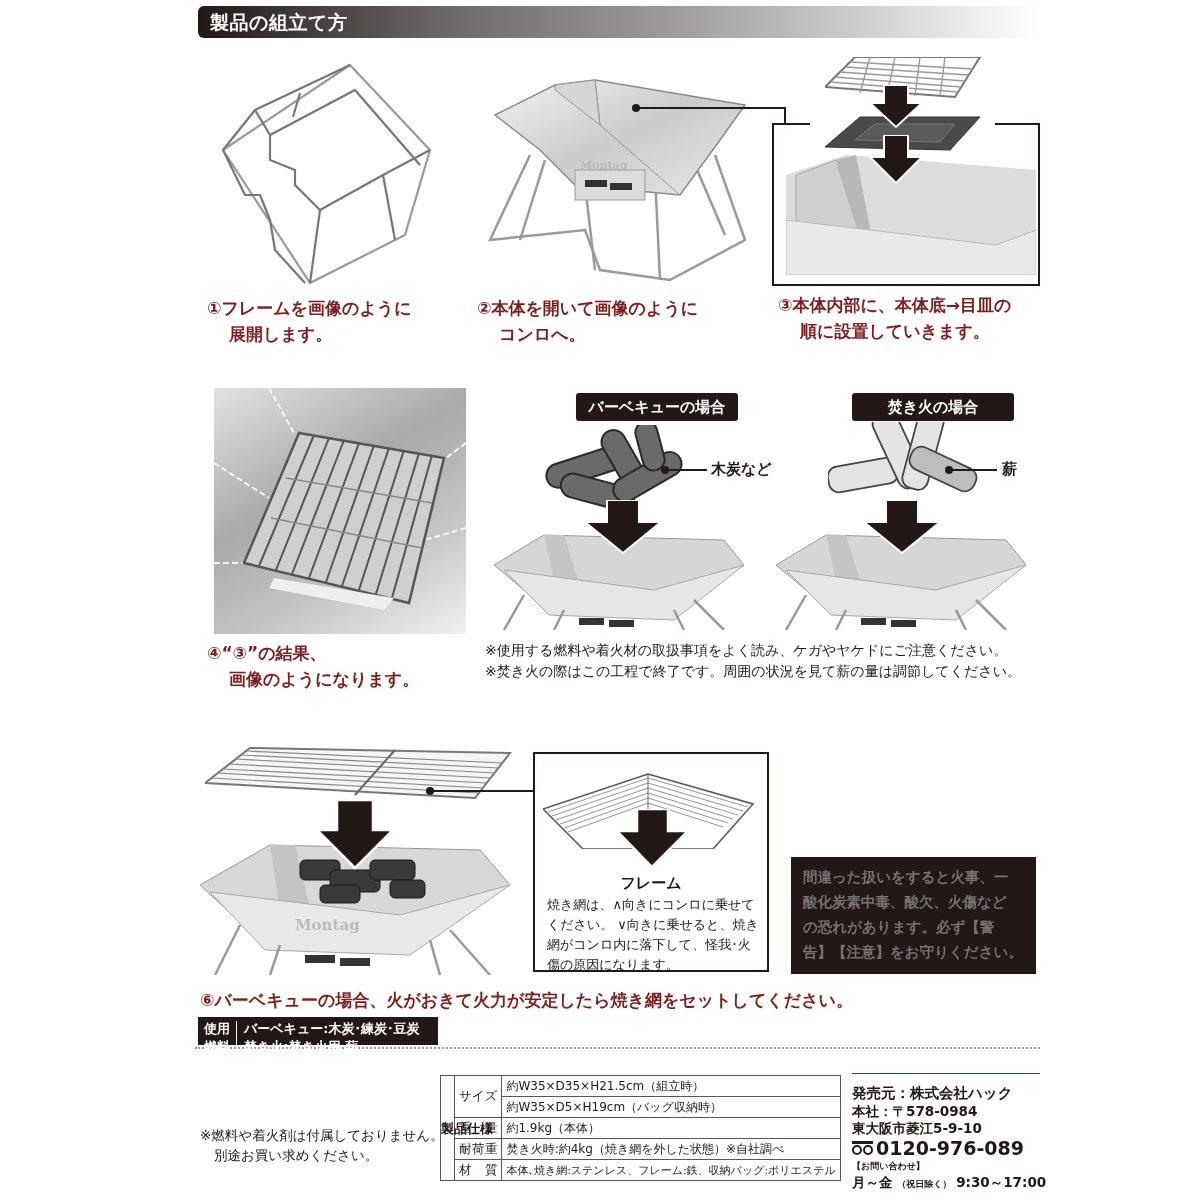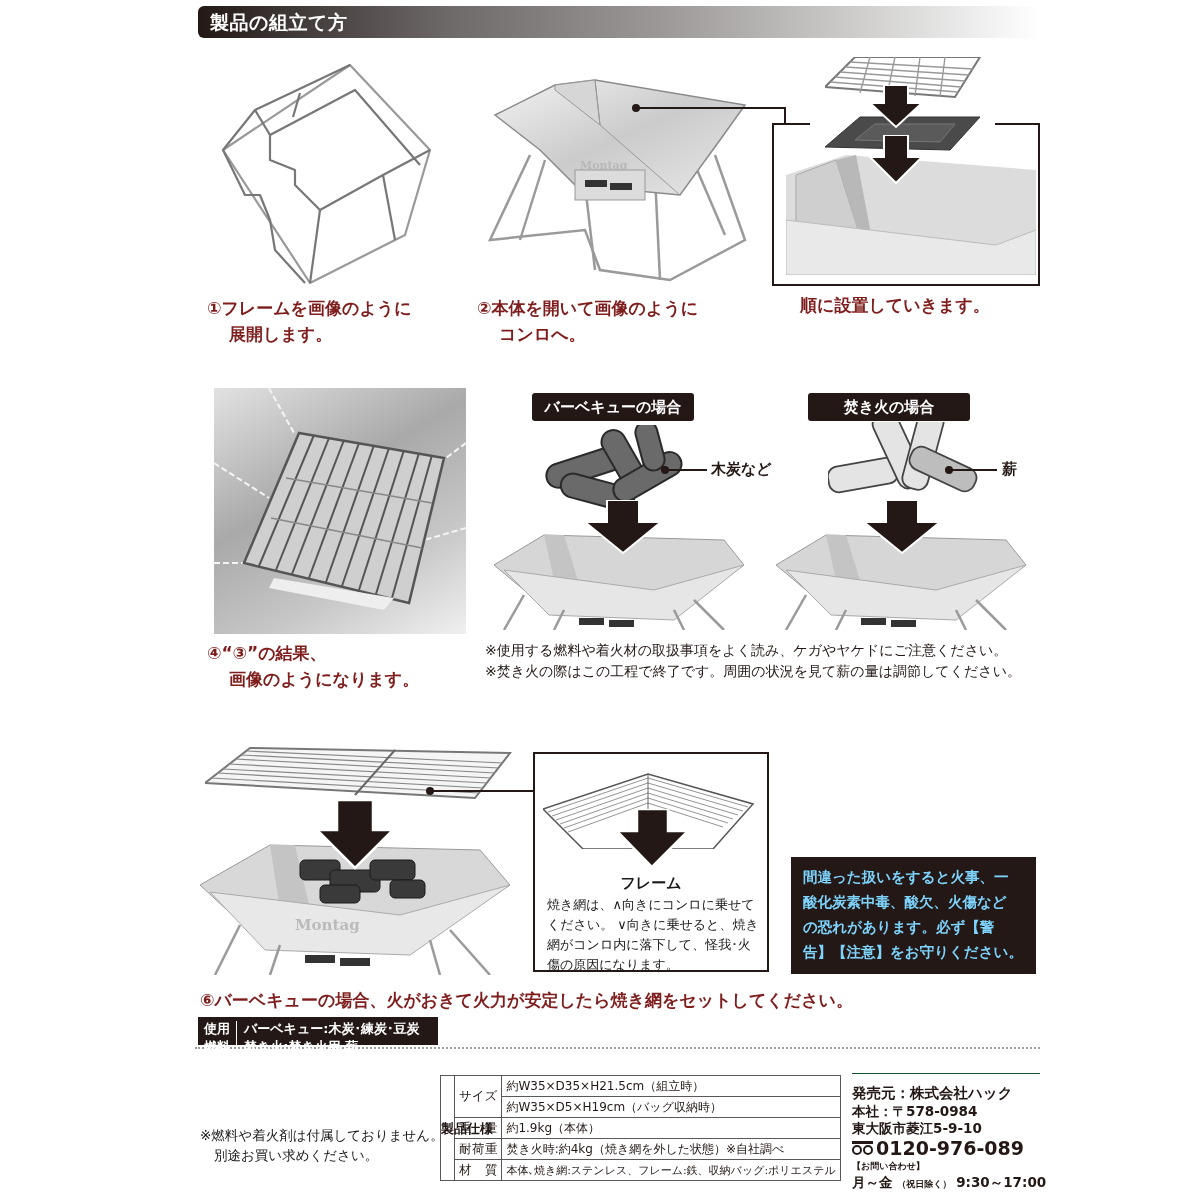--- a/index.html
+++ b/index.html
@@ -20,32 +20,32 @@
   
   .caption { font-weight: bold; font-size: 17px; line-height: 26px; color: #7f1d1d; white-space: nowrap; }
   .caption .indent { padding-left: 22px; display: block; }
   .note { font-size: 14px; line-height: 21px; color: #231815; white-space: nowrap; }
 
   
   .illus { position: absolute; }
 
   .black-label {
     position: absolute; background: #231815; color: #fff; font-weight: bold; font-size: 15px;
-    text-align: center; line-height: 28px; height: 28px; border-radius: 3px;
+    text-align: center; line-height: 28px; height: 28px; border-radius: 3px; margin-left: 44px;
   }
   .callout-line { position: absolute; height: 2px; background: #231815; }
   .callout-dot { position: absolute; width: 8px; height: 8px; border-radius: 50%; background: #231815; }
   .callout-label { position: absolute; font-weight: bold; font-size: 15px; color: #231815; }
 
   .arrow-down { position: absolute; }
 
   
   .warning-box {
     left: 791px; top: 857px; width: 245px; height: 117px; background: #231815;
-    color: #7dd3fc; font-weight: bold; font-size: 14.5px; line-height: 25px; padding: 8px 10px 0 12px;
+    color: #737373; font-weight: bold; font-size: 14.5px; line-height: 25px; padding: 8px 10px 0 12px;
   }
   .warning-box div { white-space: nowrap; }
 
   
   .tip-box {
     left: 533px; top: 752px; width: 236px; height: 220px; border: 2px solid #231815; background: #fff;
   }
   .tip-title { position: absolute; left: 0; width: 100%; top: 120px; text-align: center; font-weight: bold; font-size: 15px; }
   .tip-text { position: absolute; left: 12px; top: 141px; font-size: 13px; line-height: 20px; white-space: nowrap; }
 
@@ -160,20 +160,21 @@
 
 <div class="abs caption" style="left:207px; top:295px;">
   <div>①フレームを画像のように</div>
   <div class="indent">展開します。</div>
 </div>
 <div class="abs caption" style="left:477px; top:295px;">
   <div>②本体を開いて画像のように</div>
   <div class="indent">コンロへ。</div>
 </div>
 <div class="abs caption" style="left:778px; top:292px;">
+  <div>③本体内部に、本体底→目皿の</div>
   <div class="indent">順に設置していきます。</div>
 </div>
 
 <div class="abs" style="left:214px; top:388px; width:252px; height:246px; background:linear-gradient(150deg,#e2e2e2 0%,#a9a9a9 40%,#c6c6c6 70%,#f0f0f0 100%);">
   <svg width="252" height="246" viewBox="0 0 252 246">
     <g stroke="#f5f5f5" stroke-width="2" stroke-dasharray="6 3" fill="none">
       <line x1="55" y1="0" x2="80" y2="45"></line>
         <line x1="0" y1="75" x2="55" y2="110"></line>
       <line x1="252" y1="55" x2="205" y2="90"></line>
         <line x1="252" y1="140" x2="200" y2="155"></line>

